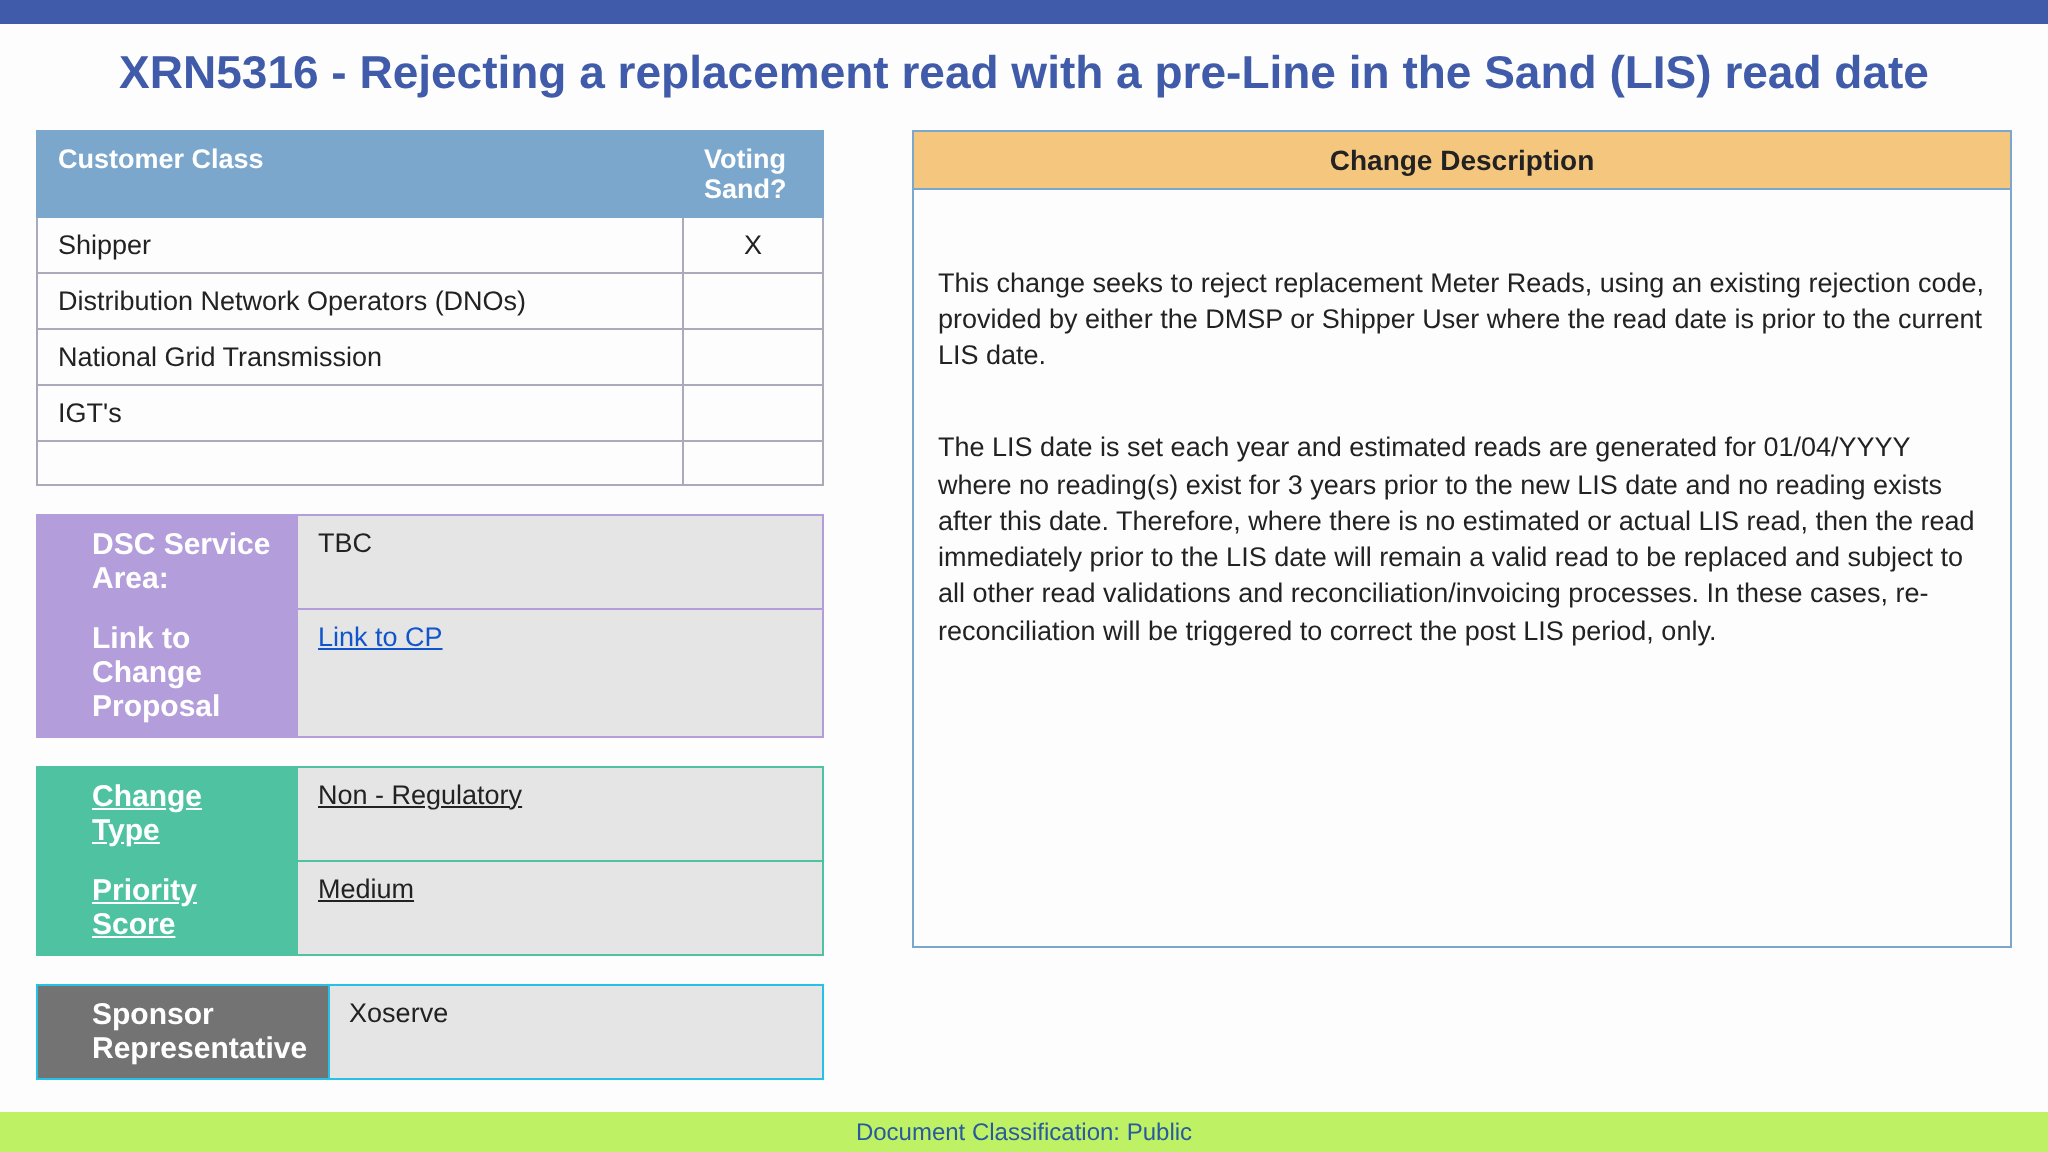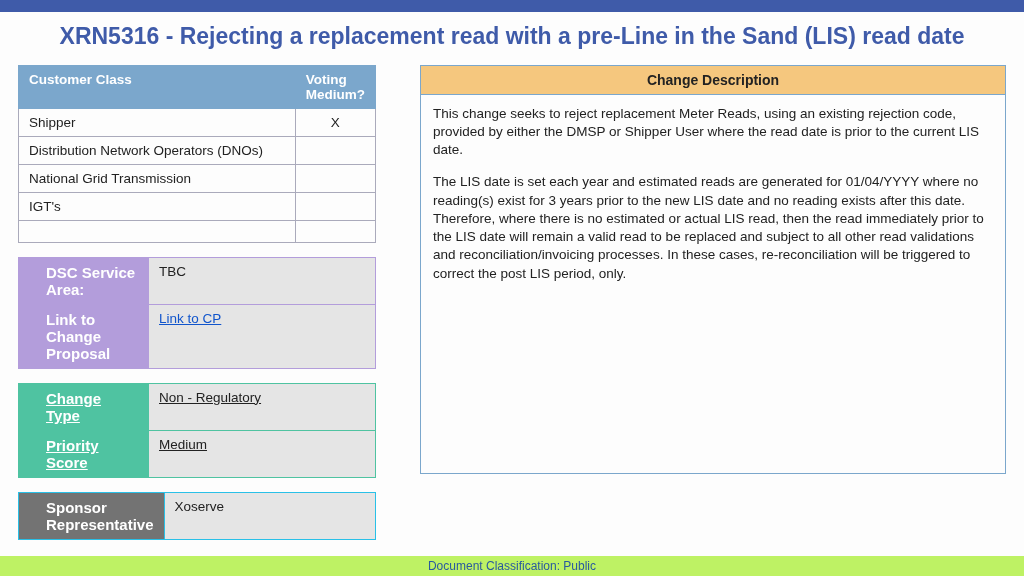--- a/index.html
+++ b/index.html
@@ -22,21 +22,21 @@
     text-align: center;
     padding: 10px 20px 14px;
     line-height: 1.25;
     border-radius: 18px;
   }
   .content {
     display: flex;
     padding: 0 18px;
     gap: 44px;
   }
-  .left-col { width: 358px; flex-shrink: 0; }
+  .left-col { width: 394px; flex-shrink: 0; }
   .right-col { flex: 1; }
 
   table { border-collapse: collapse; width: 100%; font-size: 13.5px; }
   td, th { border: 1px solid #aab; padding: 6px 10px; text-align: left; vertical-align: top; }
 
   .cust-table th {
     background: #7ba7cc;
     color: #fff;
     font-weight: bold;
     border-color: #7ba7cc;
@@ -69,21 +69,21 @@
     font-size: 14px;
     border-bottom: 1px solid #7ba7cc;
   }
   .desc-body {
     padding: 10px 12px;
     font-size: 13.5px;
     color: #222;
     line-height: 1.35;
     height: 378px;
   }
-  .desc-body p { margin-bottom: 14px; }
+  .desc-body p { margin-bottom: 14px; margin-top: 28px; }
 
   .footer {
     position: absolute;
     bottom: 0; left: 0; right: 0;
     height: 20px;
     background: #bef264;
     color: #2a5a9e;
     font-size: 12px;
     text-align: center;
     line-height: 20px;
@@ -96,21 +96,21 @@
 
 <div class="title">XRN5316 - Rejecting a replacement read with a pre-Line in the Sand (LIS) read date</div>
 
 <div class="content">
   <div class="left-col">
 
     <table class="cust-table">
       <tbody>
           <tr>
         <th>Customer Class</th>
-        <th style="width:70px">Voting Medium?</th>
+        <th style="width:70px">Voting Sand?</th>
       </tr>
       <tr>
         <td>Shipper</td>
         <td class="vote">X</td>
       </tr>
       <tr>
         <td>Distribution Network Operators (DNOs)</td>
         <td class="vote"></td>
       </tr>
       <tr>

